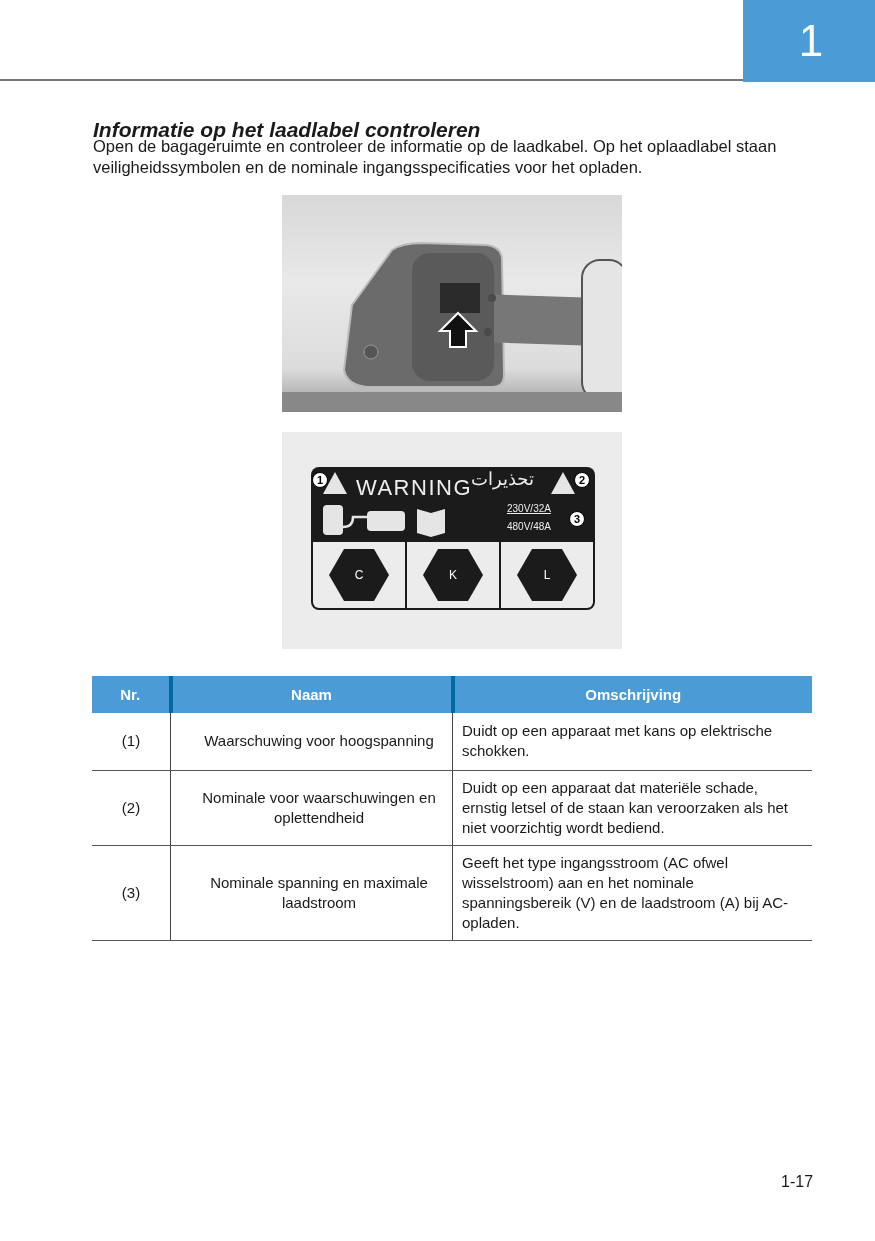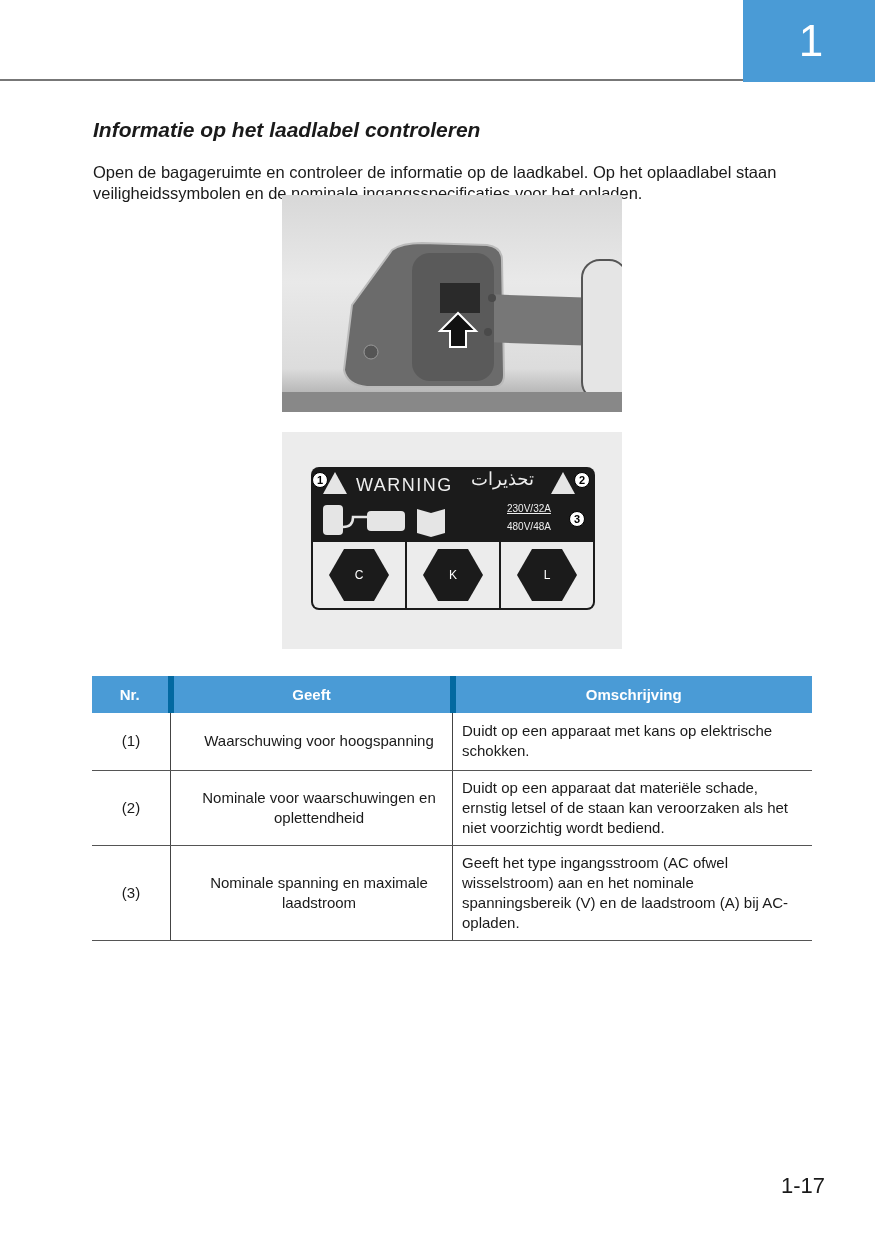--- a/index.html
+++ b/index.html
@@ -1,39 +1,39 @@
 <!DOCTYPE html>
 <html><head>
 <meta charset="utf-8">
 <style>
   html, body { margin:0; padding:0; background:#fff; }
   body { width:875px; height:1241px; position:relative; overflow:hidden; font-family:"Liberation Sans", sans-serif; color:#1a1a1a; }
   .hdr-line { position:absolute; left:0; top:79px; width:745px; height:2px; background:#777; }
   .chap-tab { position:absolute; left:743px; top:0; width:132px; height:82px; background:#4a9bd6; color:#fff; font-size:44px; font-weight:300; display:flex; align-items:center; justify-content:center; padding-left:4px; box-sizing:border-box; }
   .title { position:absolute; left:93px; top:118px; font-size:21px; font-weight:bold; font-style:italic; color:#1a1a1a; }
-  .intro { position:absolute; left:93px; top:162px; width:730px; font-size:16.5px; line-height:21px; color:#1a1a1a; }
+  .intro { position:absolute; left:93px; top:136px; width:730px; font-size:16.5px; line-height:21px; color:#1a1a1a; }
   .fig1 { position:absolute; left:282px; top:195px; width:340px; height:217px; background:linear-gradient(180deg,#d8d8d8 0%,#e9e9e9 40%,#dcdcdc 80%,#9a9a9a 100%); overflow:hidden; }
   .fig2 { position:absolute; left:282px; top:432px; width:340px; height:217px; background:#ececec; }
   .label { position:absolute; left:29px; top:35px; width:284px; height:143px; background:#1b1b1b; border-radius:8px; }
   .label-bottom { position:absolute; left:2px; top:75px; width:280px; height:66px; background:#ececec; border-radius:0 0 6px 6px; display:flex; }
   .cell { flex:1; display:flex; align-items:center; justify-content:center; border-right:2px solid #1b1b1b; }
   .cell:last-child { border-right:none; }
   .hex { width:60px; height:52px; background:#1b1b1b; clip-path:polygon(25% 0,75% 0,100% 50%,75% 100%,25% 100%,0 50%); color:#fff; font-size:12px; display:flex; align-items:center; justify-content:center; }
-  .warn-text { position:absolute; left:45px; top:8px; color:#eee; font-size:18px; letter-spacing:1.5px; }
+  .warn-text { position:absolute; left:45px; top:8px; color:#eee; font-size:22px; letter-spacing:1.5px; }
   .arabic { position:absolute; left:160px; top:1px; color:#eee; font-size:18px; }
   .tri { position:absolute; width:0; height:0; border-left:12px solid transparent; border-right:12px solid transparent; border-bottom:22px solid #e5e5e5; }
   .num { position:absolute; width:14px; height:14px; border-radius:50%; background:#fff; color:#000; font-size:11px; font-weight:bold; text-align:center; line-height:14px; border:1px solid #000; }
   .spec { position:absolute; color:#eee; font-size:10px; }
   table { position:absolute; left:92px; top:676px; width:720px; border-collapse:collapse; font-size:15px; }
-  th { background:#4a9bd6; color:#fff; font-weight:bold; height:35px; border-right:6px solid #0369a1; font-size:15px; }
+  th { background:#4a9bd6; color:#fff; font-weight:bold; height:35px; border-right:4px solid #0369a1; font-size:15px; }
   th:last-child { border-right:none;text-align:center; }
   td { border-bottom:1.5px solid #555; padding:6px 9px; vertical-align:middle; line-height:20px; }
   td.c1 { text-align:center; width:60px; border-right:1px solid #444; }
   td.c2 { text-align:center; width:248px; border-right:1px solid #444;padding-left:24px; }
-  .page-num { position:absolute; left:781px; top:1173px; font-size:22px; }
+  .page-num { position:absolute; left:781px; top:1173px; font-size:16px; }
 </style>
 </head>
 <body>
 
 <div class="hdr-line"></div>
 <div class="chap-tab">
     <span>1</span>
   </div>
 
 <div class="title">Informatie op het laadlabel controleren</div>
@@ -82,21 +82,21 @@
           <div class="hex">L</div>
         </div>
     </div>
   </div>
 </div>
 
 <table>
   <thead>
     <tr>
       <th>Nr.</th>
-      <th>Geeft</th>
+      <th>Naam</th>
       <th>Omschrijving</th>
     </tr>
   </thead>
   <tbody>
     <tr style="height:57px;">
       <td class="c1">(1)</td>
       <td class="c2">Waarschuwing voor hoogspanning</td>
       <td>Duidt op een apparaat met kans op elektrische schokken.</td>
     </tr>
     <tr style="height:75px;">

